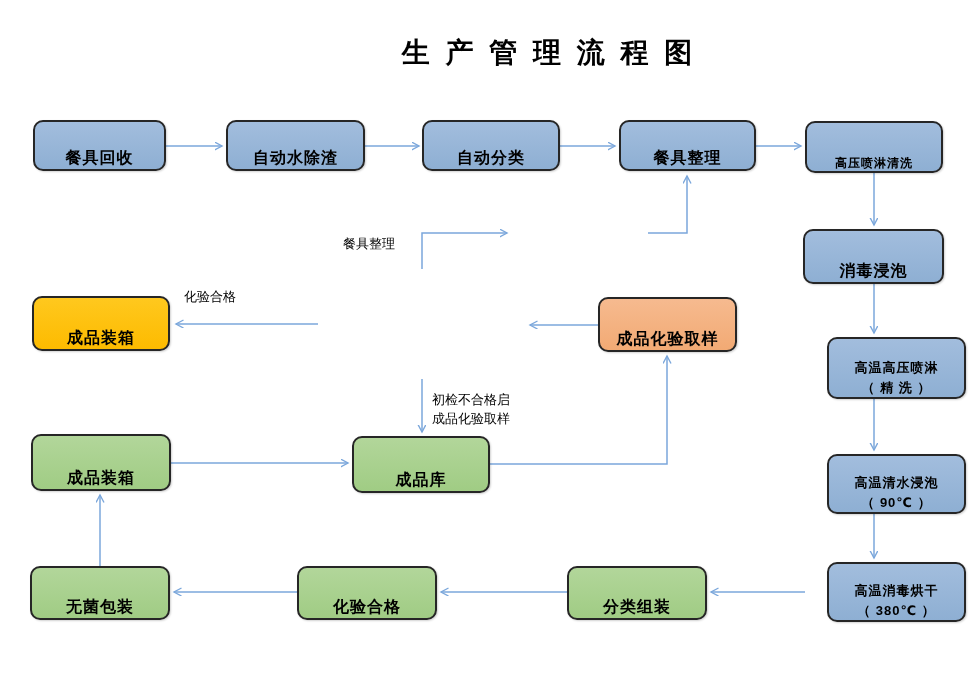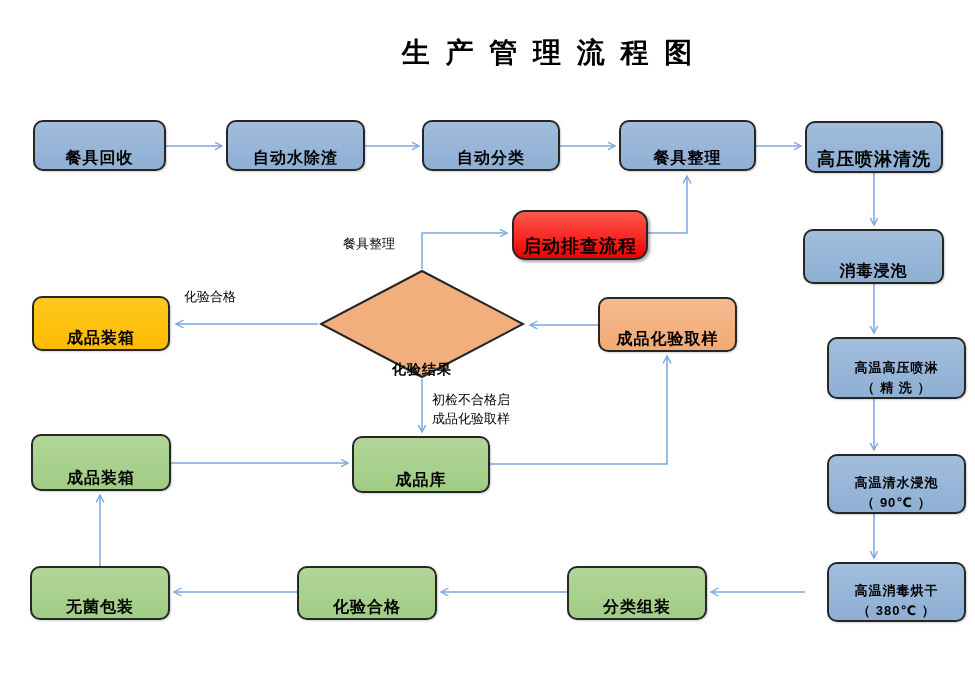--- a/index.html
+++ b/index.html
@@ -22,21 +22,21 @@
   .node .node-label{display:block;letter-spacing:1px;}
   .blue{background:linear-gradient(180deg,#a2bddd,#8eafd3);}
   .green{background:linear-gradient(180deg,#b2d69a,#a0cc84);}
   .yellow{background:linear-gradient(180deg,#ffc81e,#fdbb00);}
   .orange{background:linear-gradient(180deg,#f6ba8f,#f2aa74);}
   .red{
     background:linear-gradient(180deg,#ff5a4e,#ee0000);
     border-radius:13px;box-shadow:2px 2px 3px rgba(0,0,0,0.35);
   }
   .fs16{font-size:16px;}
-  .fs15{font-size:18px;}
+  .fs15{font-size:12px;}
   .fs13{font-size:13px;line-height:1.5;margin-left:22px;}
   .diamond{
     border:none;background:transparent;box-shadow:none;border-radius:0;
   }
   .diamond svg{position:absolute;left:0;top:0;width:100%;height:100%;}
   .diamond-shape{fill:#F2AF7D;stroke:#262626;stroke-width:2;}
   .diamond .node-label{position:relative;font-size:14px;}
   .edge-label{
     position:absolute;font-size:13px;color:#000;white-space:nowrap;line-height:1.45;
   }
@@ -122,30 +122,21 @@
   </div>
   <div class="node green fs16" style="left:352px;top:436px;width:138px;height:57px">
     <span class="node-label">成品库</span>
   </div>
   <div class="node yellow fs16" style="left:32px;top:296px;width:138px;height:55px">
     <span class="node-label">成品装箱</span>
   </div>
   <div class="node orange fs16" style="left:598px;top:297px;width:139px;height:55px">
     <span class="node-label">成品化验取样</span>
   </div>
-  <div class="node red fs15" style="left:512px;top:210px;width:136px;height:50px">
-    <span class="node-label">启动排查流程</span>
-  </div>
 
-  <div class="node diamond" style="left:318px;top:269px;width:208px;height:110px">
-    <svg viewBox="0 0 208 110" xmlns="http://www.w3.org/2000/svg">
-      <polygon class="diamond-shape" points="104,2 205,55 104,108 3,55"></polygon>
-    </svg>
-    <span class="node-label">化验结果</span>
-  </div>
 
   <div class="edge-label" style="left:184px;top:288px">化验合格</div>
   <div class="edge-label" style="left:343px;top:235px">餐具整理</div>
   <div class="edge-label" style="left:432px;top:391px">
     <div>初检不合格启</div>
     <div>成品化验取样</div>
   </div>
 
 </div>
 

